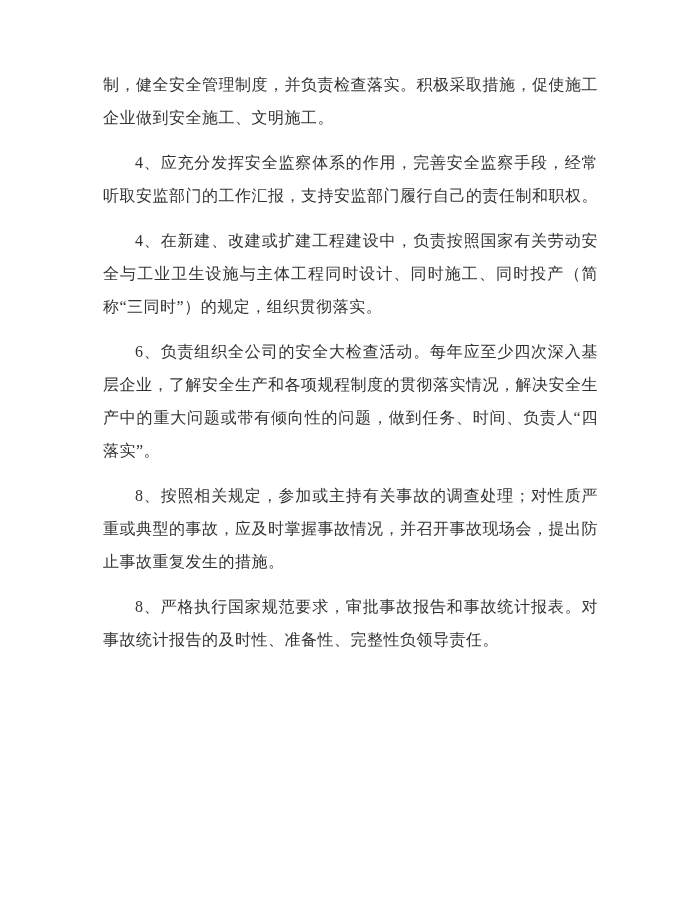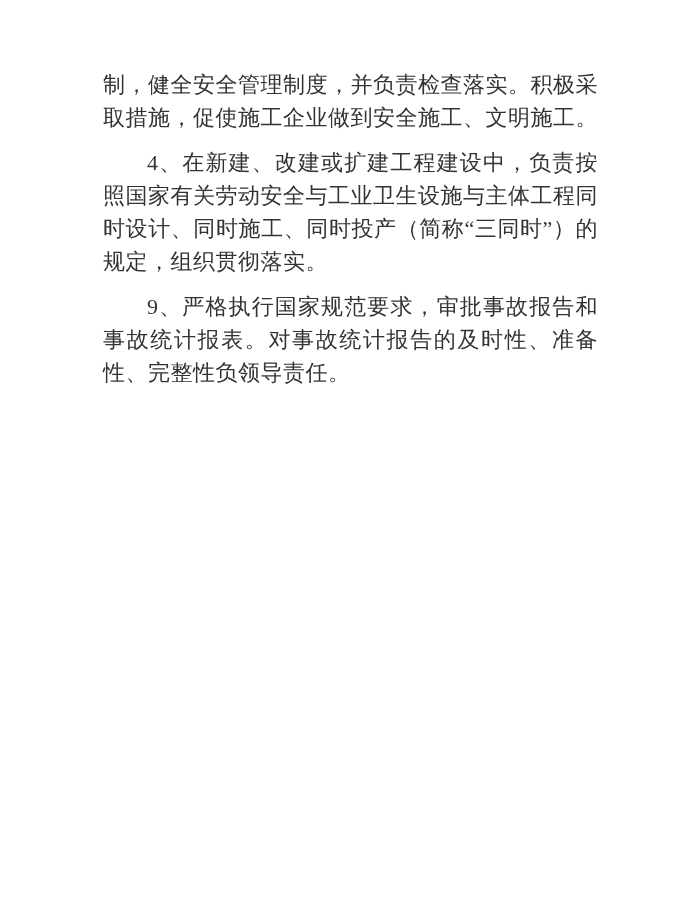--- a/index.html
+++ b/index.html
@@ -12,41 +12,44 @@
     background: #ffffff;
     overflow: hidden;
   }
   .page {
     box-sizing: border-box;
     width: 700px;
     height: 905px;
     padding: 68px 102px 13px 103px;
     background: #ffffff;
     font-family: "Liberation Serif", "DejaVu Serif", serif;
-    font-size: 22px;
+    font-size: 16px;
     line-height: 33px;
     color: #333333;
     letter-spacing: 0.5px;
   }
   .para {
     margin: 0 0 12px 0;
     text-align: justify;
     text-justify: inter-ideograph;
     word-break: break-all;
   }
   .para.indent {
     text-indent: 2em;
   }
 </style>
 </head>
 <body>
 
 <div class="page">
   <p class="para">制，健全安全管理制度，并负责检查落实。积极采取措施，促使施工企业做到安全施工、文明施工。</p>
 
+  <p class="para indent">4、应充分发挥安全监察体系的作用，完善安全监察手段，经常听取安监部门的工作汇报，支持安监部门履行自己的责任制和职权。</p>
 
   <p class="para indent">4、在新建、改建或扩建工程建设中，负责按照国家有关劳动安全与工业卫生设施与主体工程同时设计、同时施工、同时投产（简称“三同时”）的规定，组织贯彻落实。</p>
 
+  <p class="para indent">6、负责组织全公司的安全大检查活动。每年应至少四次深入基层企业，了解安全生产和各项规程制度的贯彻落实情况，解决安全生产中的重大问题或带有倾向性的问题，做到任务、时间、负责人“四落实”。</p>
 
 
+  <p class="para indent">8、按照相关规定，参加或主持有关事故的调查处理；对性质严重或典型的事故，应及时掌握事故情况，并召开事故现场会，提出防止事故重复发生的措施。</p>
 
-  <p class="para indent">9、严格执行国家规范要求，审批事故报告和事故统计报表。对事故统计报告的及时性、准备性、完整性负领导责任。</p>
+  <p class="para indent">8、严格执行国家规范要求，审批事故报告和事故统计报表。对事故统计报告的及时性、准备性、完整性负领导责任。</p>
 </div>
 
 </body></html>

